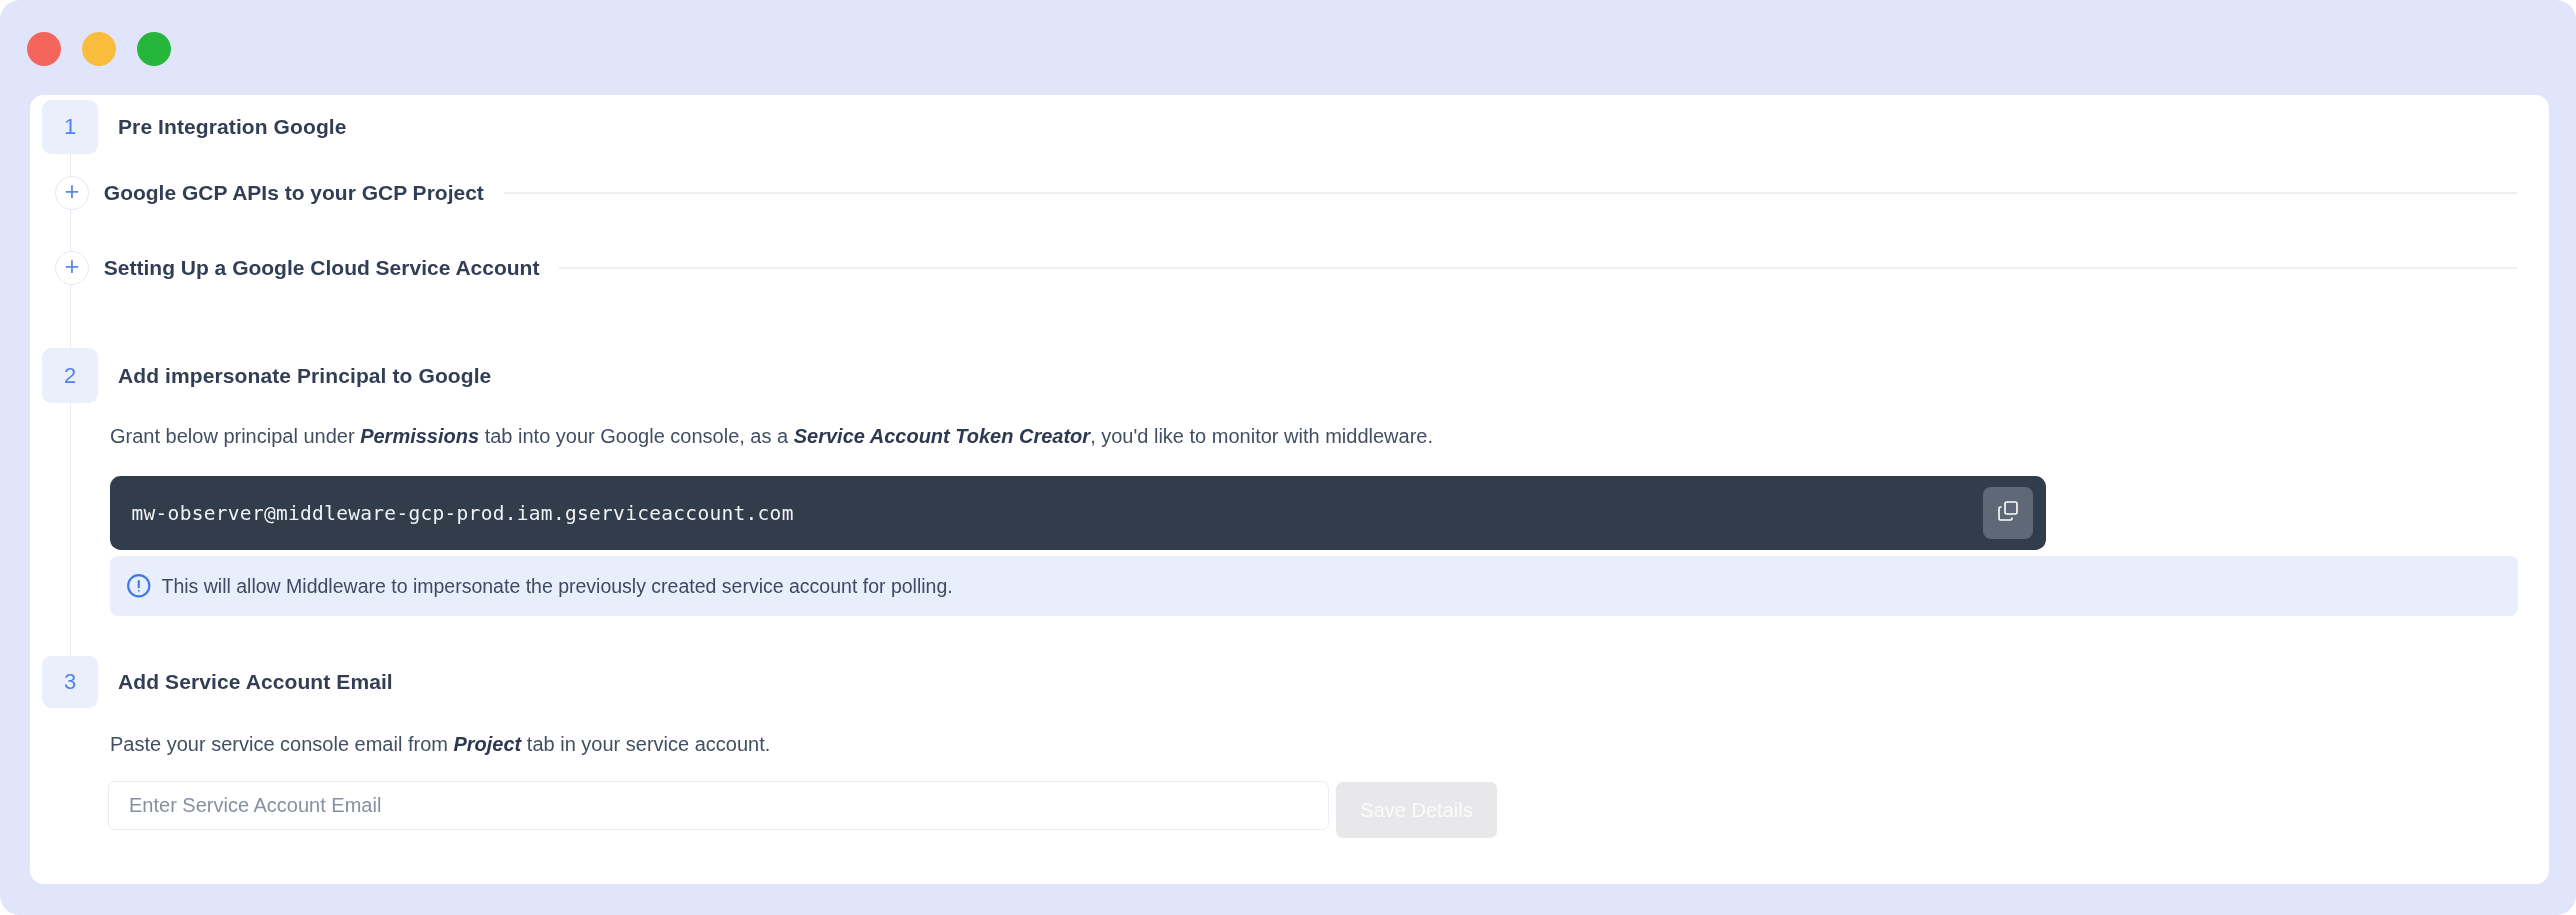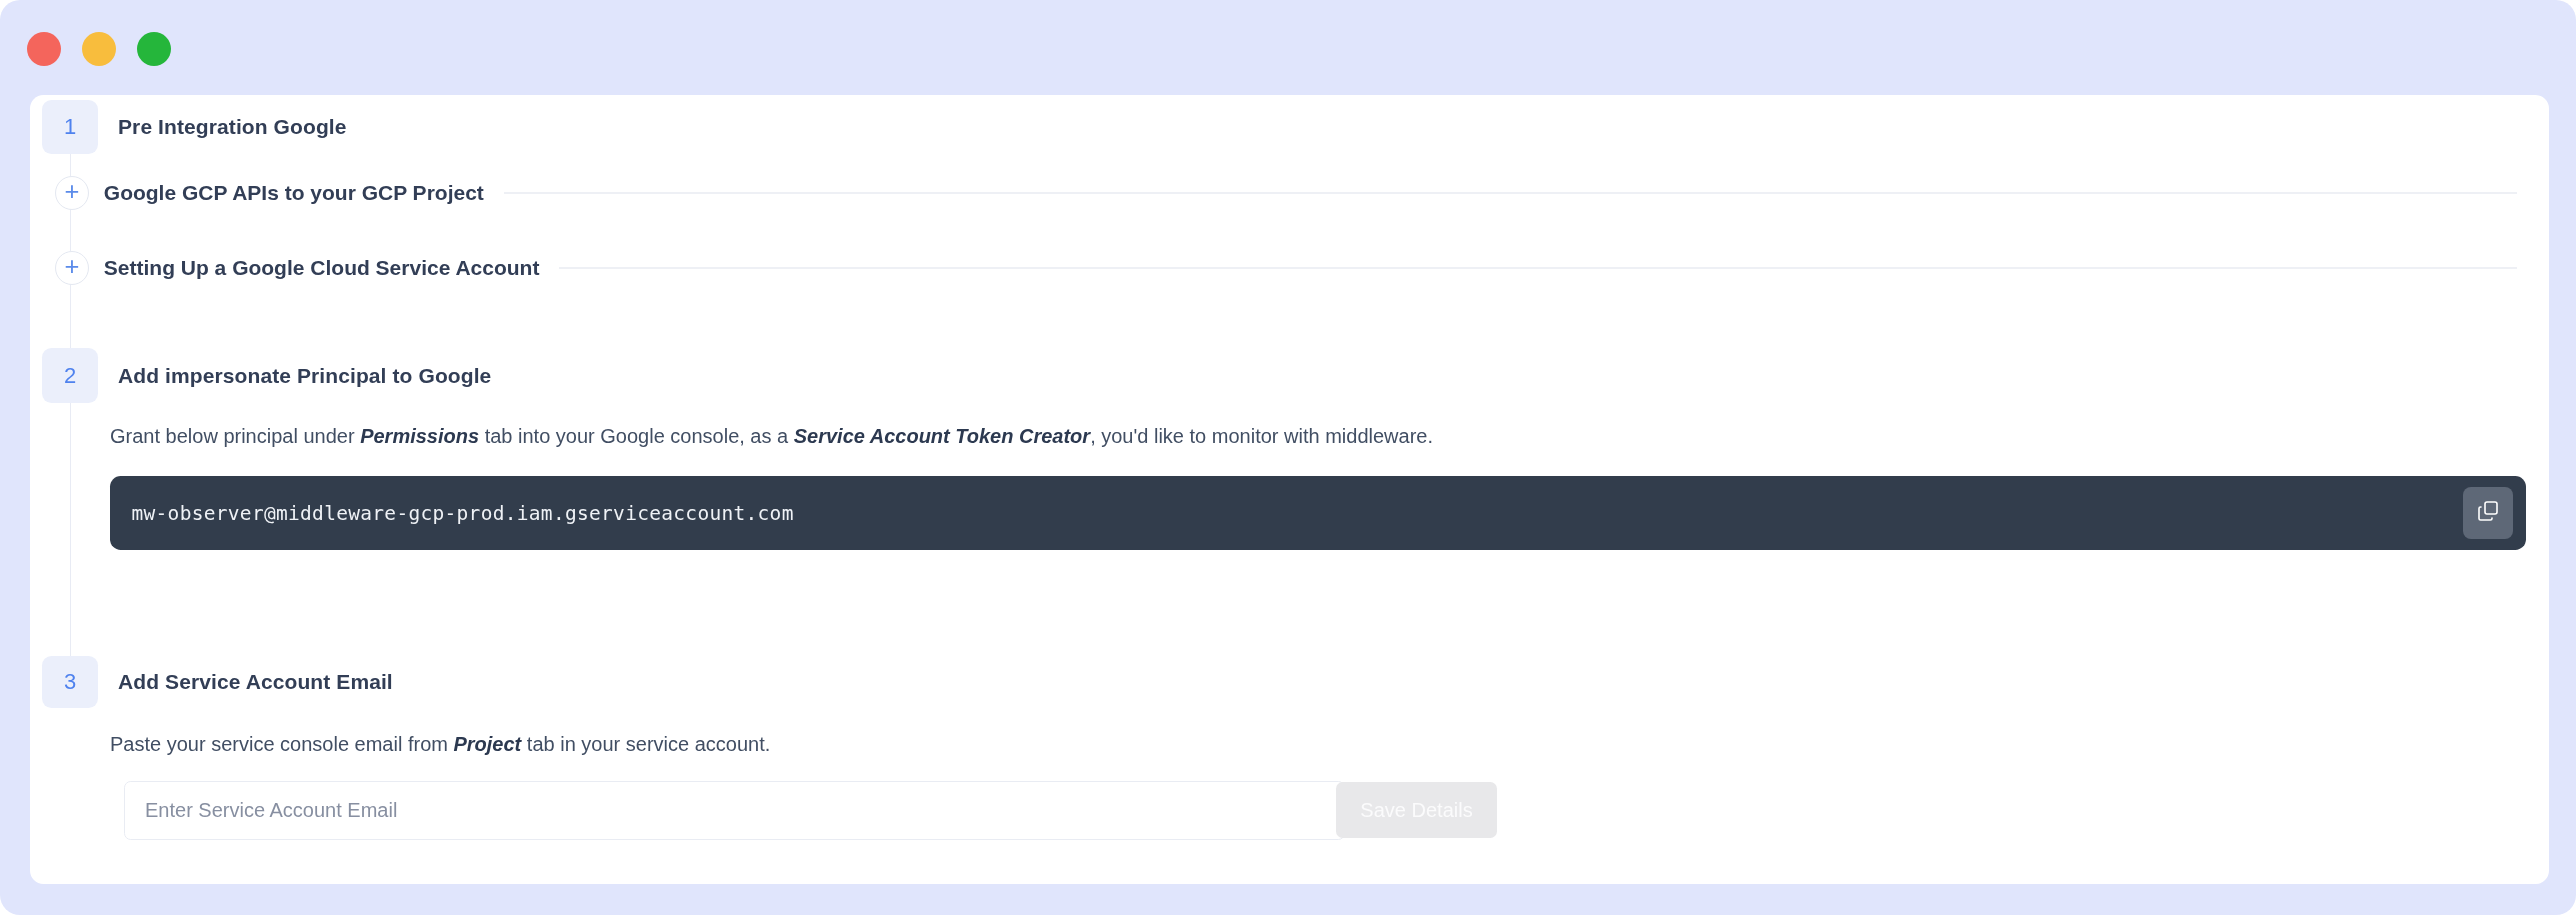--- a/index.html
+++ b/index.html
@@ -36,35 +36,35 @@
               line-height:1; padding-bottom:2.7px; }
   .sub-title { margin-left:14.8px; font-size:21px; font-weight:700; color:#323e56;
                white-space:nowrap; }
   .sub-divider { flex:1; height:1.3px; background:#eef0f5; margin-left:20px; }
 
   .para { position:absolute; left:80px; font-size:20px; line-height:29.5px;
           color:#414e63; }
   .para .b { font-weight:700; color:#2c3950;font-style:italic; }
   .para1 { top:327px; } .para2 { top:635px; }
 
-  .codeblock { position:absolute; left:80px; top:381px; width:2416px; height:74px;
+  .codeblock { position:absolute; left:80px; top:381px; width:1936px; height:74px;
                background:#323d4c; border-radius:10.7px; display:flex; align-items:center; }
   .codetext { margin-left:21.5px; font-family:"DejaVu Sans Mono","Liberation Mono",monospace;
               font-size:19.5px; color:#eff2f6; letter-spacing:0.3px; }
   .copy-btn { position:absolute; right:13.4px; top:10.7px; width:50px; height:52px;
               border-radius:8px; background:#5e6877; border:none; display:flex;
               align-items:center; justify-content:center; cursor:pointer; }
 
   .infobar { position:absolute; left:80px; top:461px; width:2408px; height:60px;
              background:#e9eefc; border-radius:8px; display:flex; align-items:center;
              padding-left:16px; }
   .info-icon { flex:0 0 auto; width:25.5px; height:25.5px; }
   .info-text { margin-left:10px; font-size:19.5px; color:#3d4a60; }
 
-  .email-input { position:absolute; left:94px; top:686px; width:1221px; height:59px;
+  .email-input { position:absolute; left:78px; top:686px; width:1221px; height:49px;
                  border:1.3px solid #e9ecf3; border-radius:6.7px; background:#ffffff;
                  font-size:20px; color:#333f55; padding-left:20px; outline:none;
                  font-family:"Liberation Sans","DejaVu Sans",sans-serif; }
   .email-input::placeholder { color:#878fa1; opacity:1; }
   .save-btn { position:absolute; left:1306px; top:687px; width:161px; height:56px;
               background:#e8e8ea; border:none; border-radius:6.7px; color:#fbfbfc;
               font-size:20px; font-weight:500; cursor:default;
               font-family:"Liberation Sans","DejaVu Sans",sans-serif; }
 </style>
 </head>
@@ -109,20 +109,30 @@
       <button class="copy-btn">
         <span>
           <svg width="24" height="24" viewBox="0 0 24 24" fill="none" stroke="#ffffff" stroke-width="1.6" stroke-linejoin="round" stroke-linecap="round">
             <rect x="9" y="3" width="12" height="12" rx="2"></rect>
             <path d="M5 8 H4.5 A1.5 1.5 0 0 0 3 9.5 V19.5 A1.5 1.5 0 0 0 4.5 21 H14.5 A1.5 1.5 0 0 0 16 19.5 V19"></path>
           </svg>
         </span>
       </button>
     </div>
 
+    <div class="infobar">
+      <span class="info-icon">
+        <svg width="25.5" height="25.5" viewBox="0 0 24 24" fill="none" stroke="#3d78e8" stroke-width="2" stroke-linecap="round">
+          <circle cx="12" cy="12" r="10"></circle>
+          <line x1="12" y1="7.5" x2="12" y2="13.5"></line>
+          <circle cx="12" cy="16.8" r="0.9" fill="#3d78e8" stroke="none"></circle>
+        </svg>
+      </span>
+      <span class="info-text">This will allow Middleware to impersonate the previously created service account for polling.</span>
+    </div>
 
     <div class="step-row row3">
       <div class="badge">3</div>
       <div class="step-title">Add Service Account Email</div>
     </div>
 
     <div class="para para2"><span>Paste your service console email from </span><span class="b">Project</span><span> tab in your service account.</span></div>
 
     <input class="email-input" type="text" placeholder="Enter Service Account Email" style="">
 

